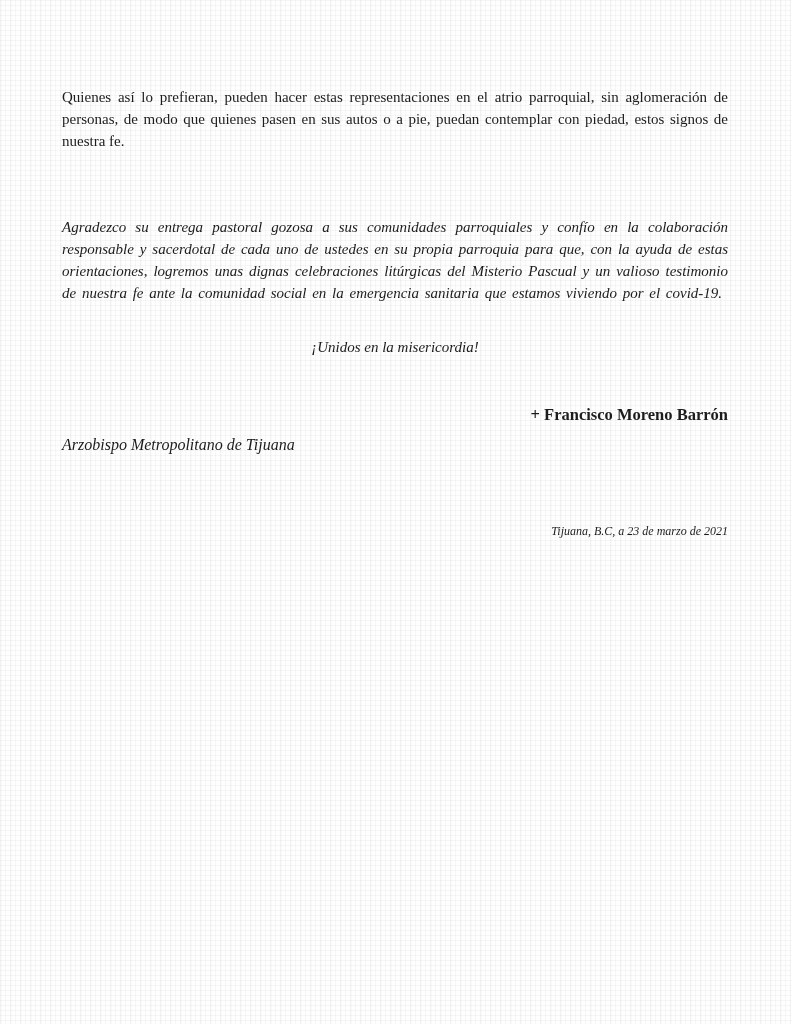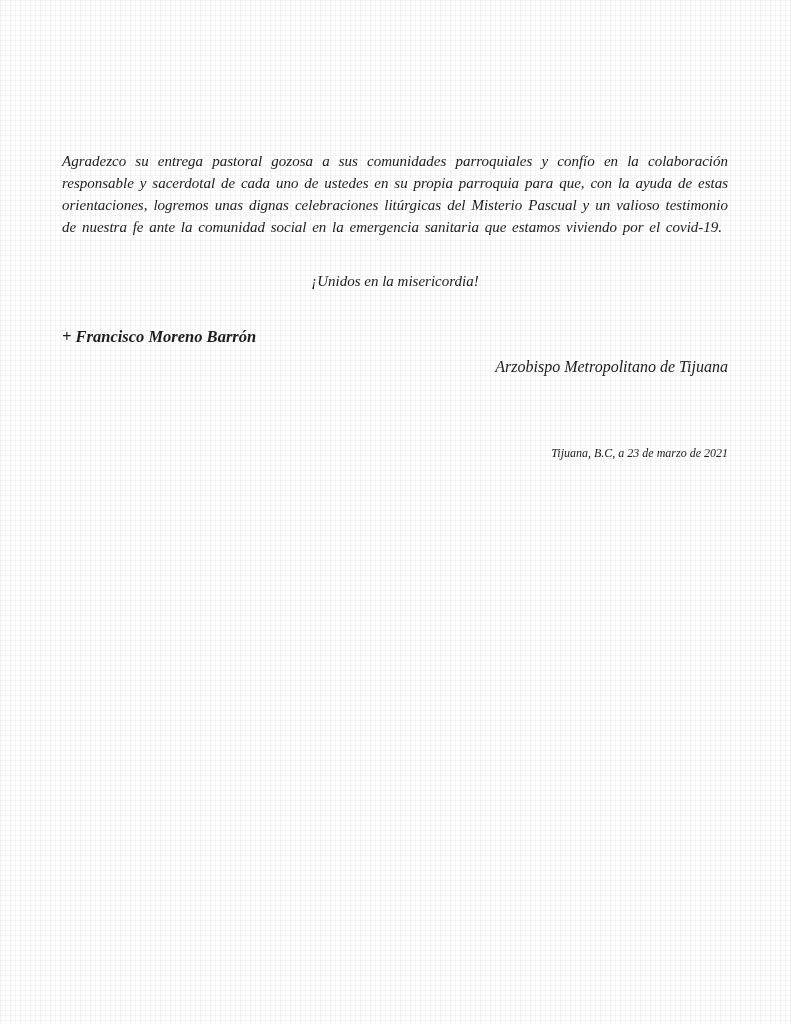--- a/index.html
+++ b/index.html
@@ -45,48 +45,48 @@
     word-spacing: 2px;
   }
   .motto {
     margin-top: 32px;
     text-align: center;
     font-style: italic;
     font-size: 15px;
     line-height: 22px;
   }
   .signer-name {
-    margin-top: 34px;
-    text-align: left;
-    font-style: italic;
+    margin-top: 46px;
+    text-align: right;
     font-weight: bold;
     font-size: 16.5px;
     line-height: 22px;
   }
   .signer-title {
     margin-top: 8px;
-    text-align: right;
+    text-align: left;
     font-style: italic;
     font-size: 16px;
     line-height: 22px;
   }
   .dateline {
     margin-top: 64px;
     text-align: right;
     font-style: italic;
     font-size: 12px;
     line-height: 22px;
   }
 </style>
 </head>
 <body>
 
 <div class="page">
   <div class="content">
 
+    <p class="body-par par-atrio">Quienes así lo prefieran, pueden hacer estas representaciones en el atrio parroquial, sin aglomeración de personas, de modo que quienes pasen en sus autos o a pie, puedan contemplar con piedad, estos signos de nuestra fe.</p>
 
     <p class="body-par par-agradecimiento">Agradezco su entrega pastoral gozosa a sus comunidades parroquiales y confío en la colaboración responsable y sacerdotal de cada uno de ustedes en su propia parroquia para que, con la ayuda de estas orientaciones, logremos unas dignas celebraciones litúrgicas del Misterio Pascual y un valioso testimonio de nuestra fe ante la comunidad social en la emergencia sanitaria que estamos viviendo por el covid-19.</p>
 
     <p class="motto">¡Unidos en la misericordia!</p>
 
     <p class="signer-name">+ Francisco Moreno Barrón</p>
 
     <p class="signer-title">Arzobispo Metropolitano de Tijuana</p>
 
     <p class="dateline">Tijuana, B.C, a 23 de marzo de 2021</p>

